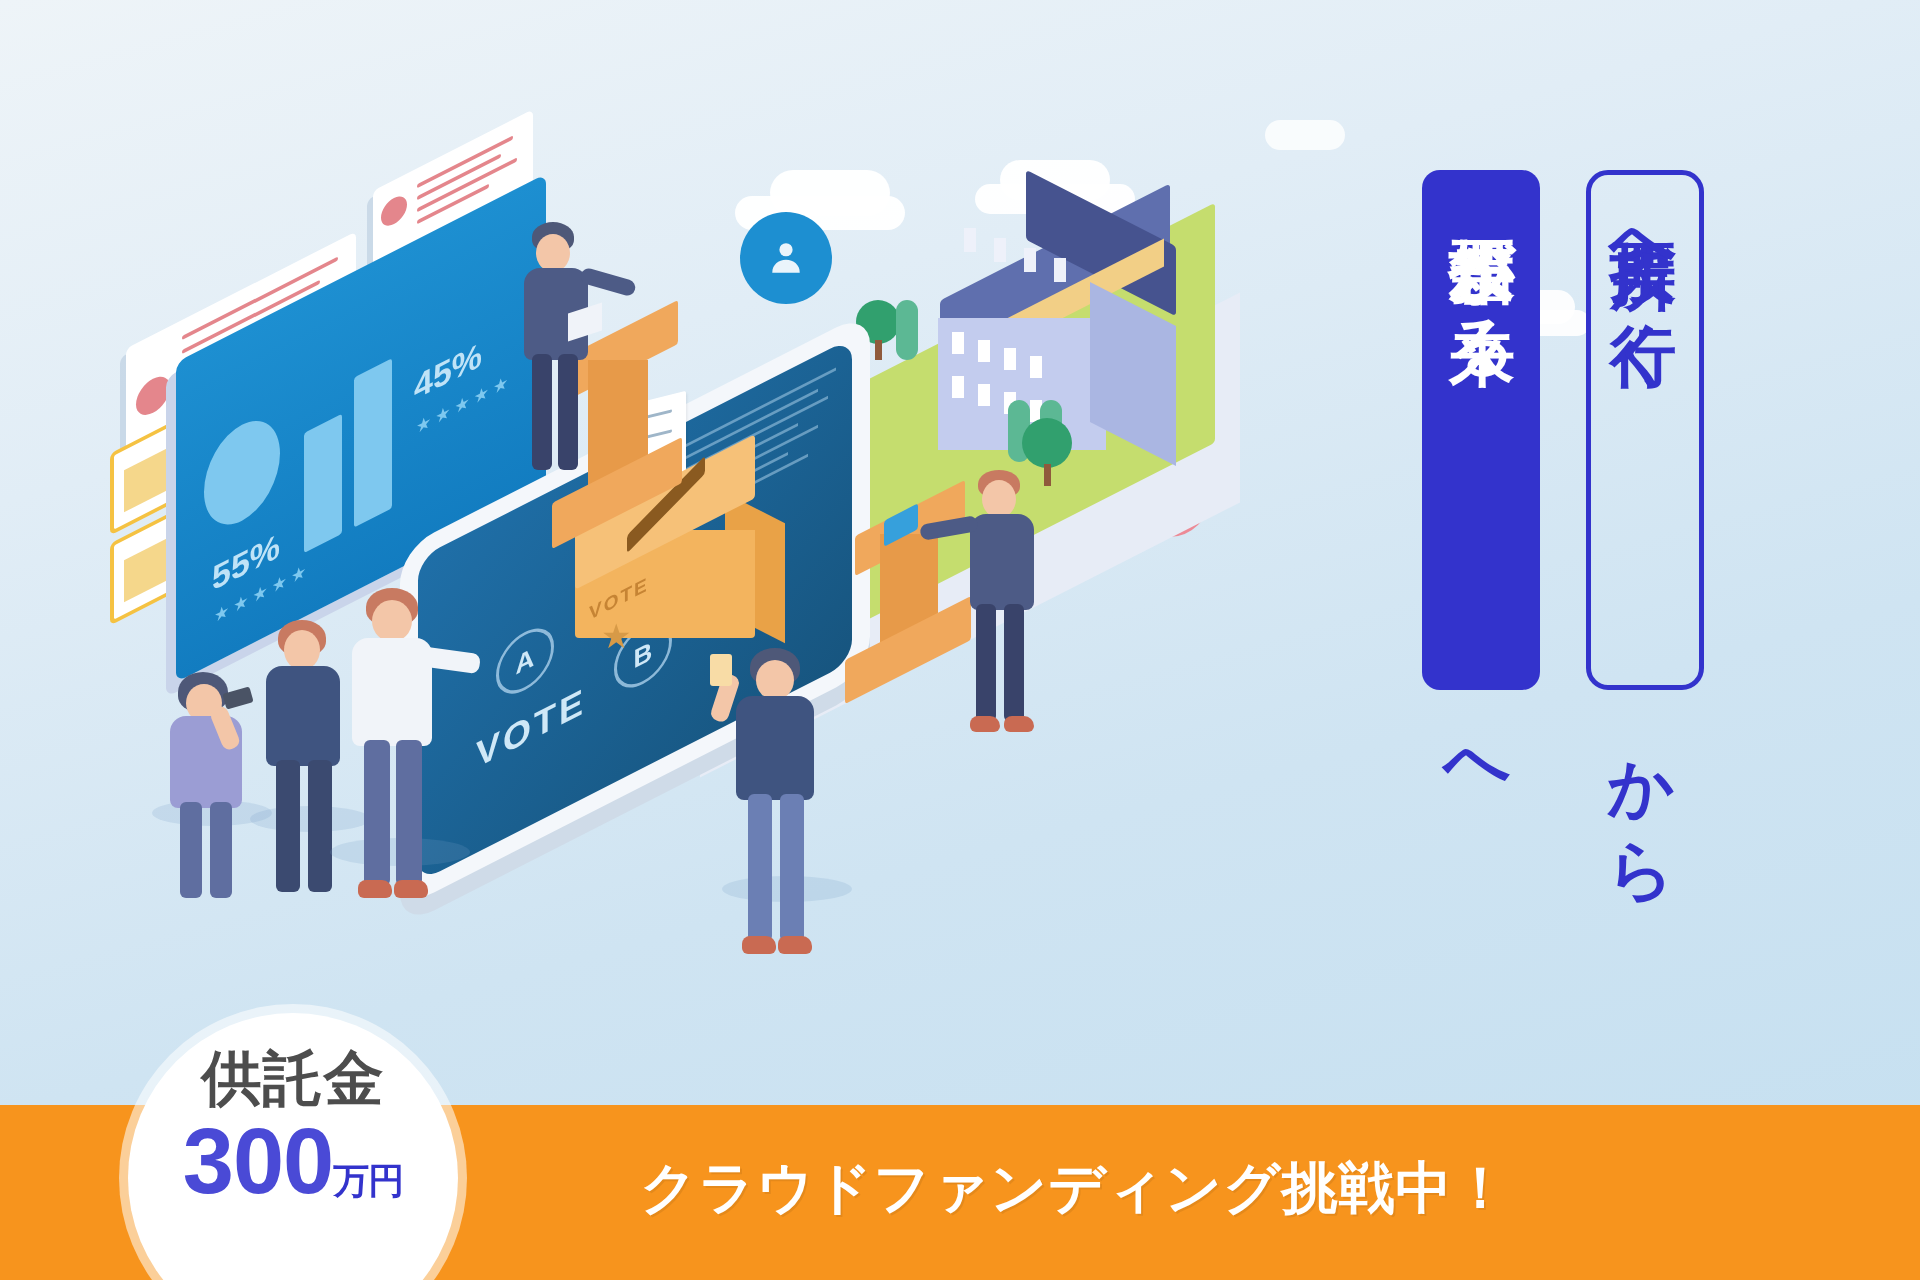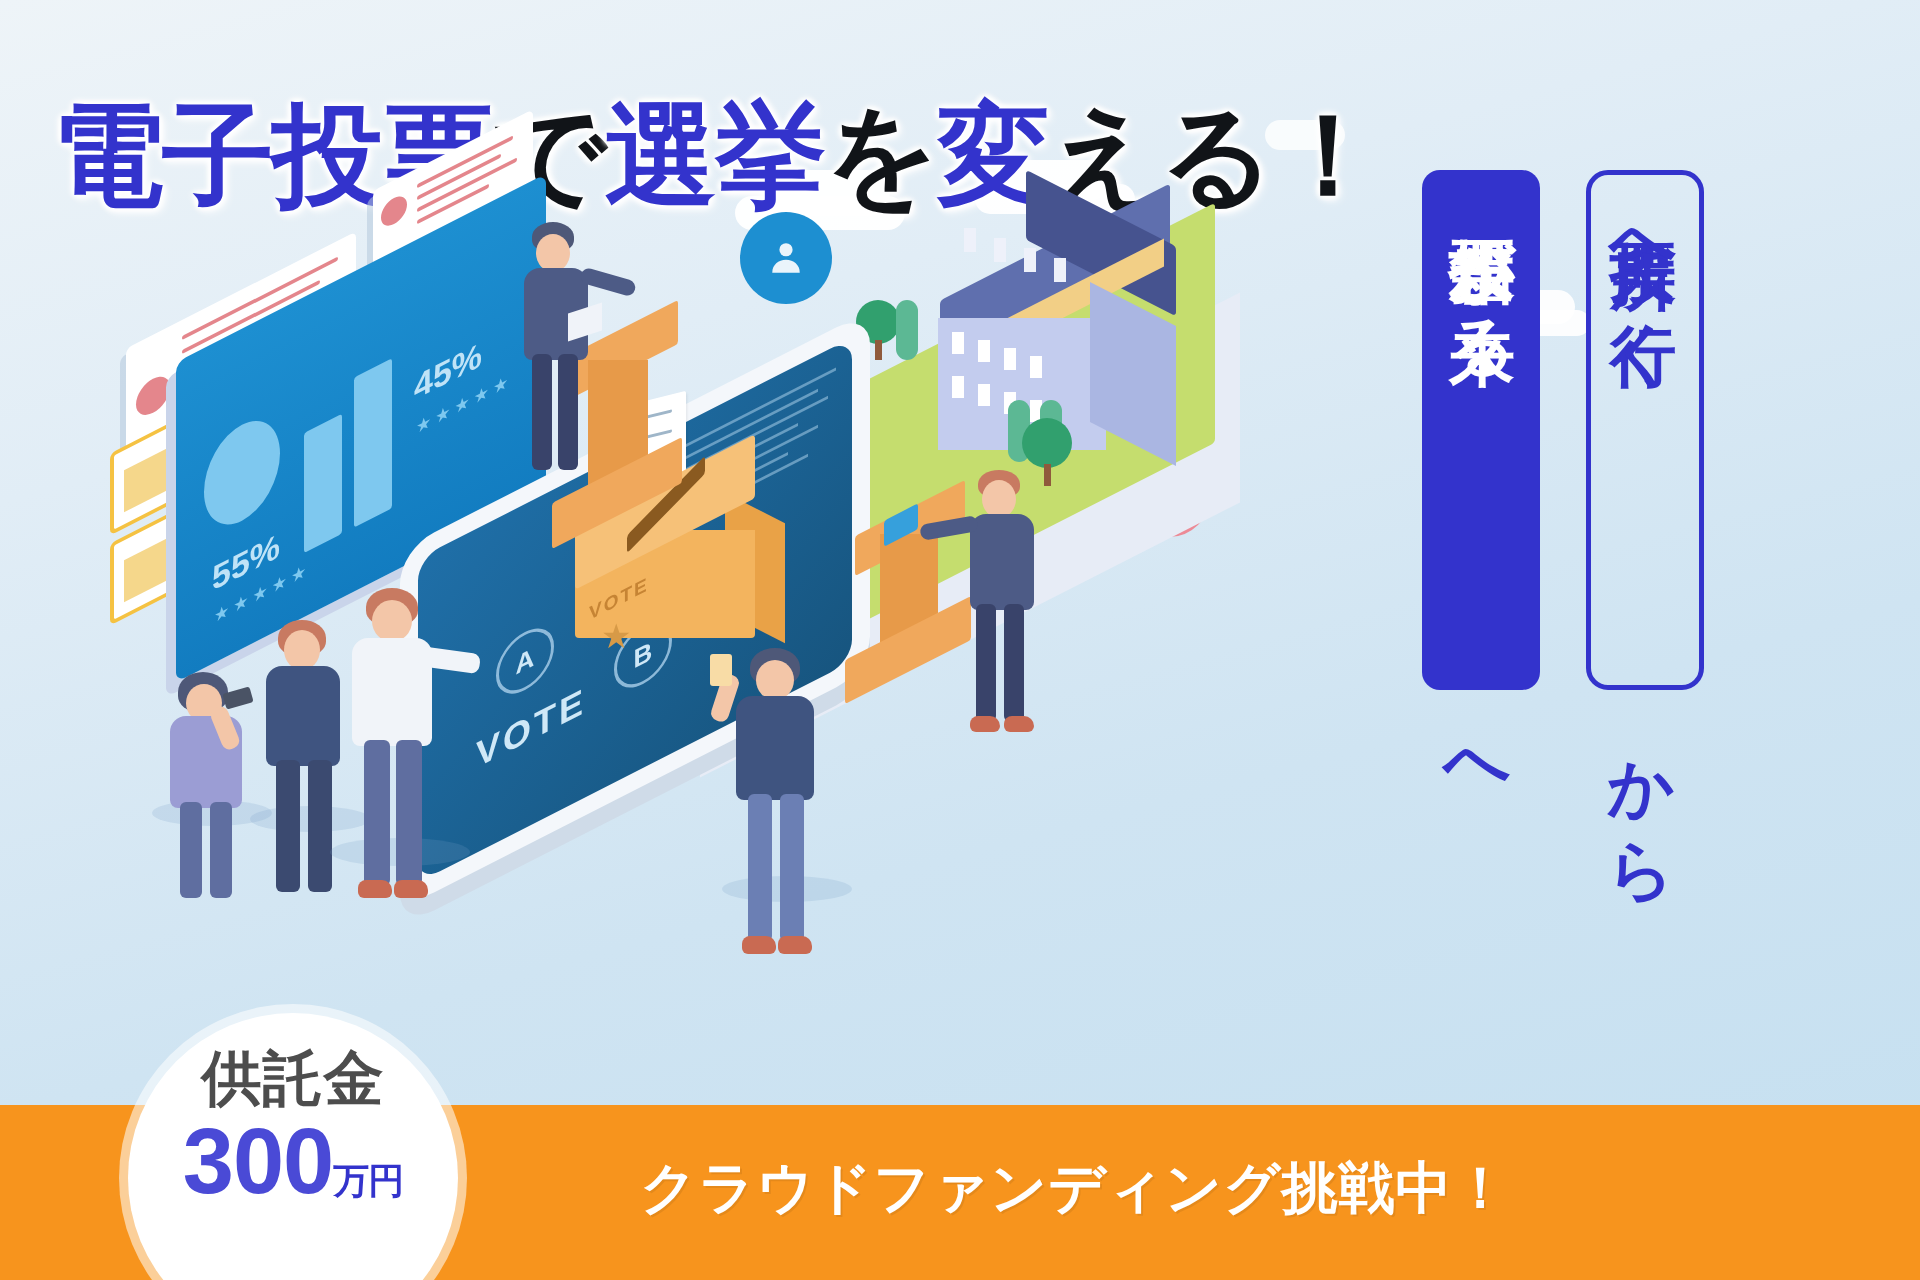--- a/index.html
+++ b/index.html
@@ -196,23 +196,20 @@
 
   <div class="cloud" style="left:770px;top:170px;width:120px;height:46px;">
   </div>
   <div class="cloud" style="left:735px;top:196px;width:170px;height:34px;"></div>
   <div class="cloud" style="left:1000px;top:160px;width:110px;height:40px;"></div>
   <div class="cloud" style="left:975px;top:184px;width:160px;height:30px;"></div>
   <div class="cloud" style="left:1265px;top:120px;width:80px;height:30px;opacity:.8;"></div>
   <div class="cloud" style="left:1455px;top:290px;width:120px;height:34px;opacity:.9;"></div>
   <div class="cloud" style="left:1430px;top:310px;width:160px;height:26px;opacity:.9;"></div>
 
-  <h1 id="title">
-    <span class="k">電子投票</span><span class="h">で</span><span class="k">選挙</span><span class="h">を</span><span class="k">変</span><span class="h">える！</span>
-  </h1>
 
   <div class="card" style="left:373px;top:150px;width:160px;height:78px;">
     <div class="cardAvatar" style="left:8px;top:18px;width:26px;height:26px;"></div>
     <div class="cardline" style="left:44px;top:16px;width:96px;"></div>
     <div class="cardline" style="left:44px;top:28px;width:84px;"></div>
     <div class="cardline" style="left:44px;top:40px;width:100px;"></div>
     <div class="cardline" style="left:44px;top:52px;width:72px;"></div>
   </div>
 
   <div class="card" style="left:126px;top:290px;width:230px;height:104px;">

